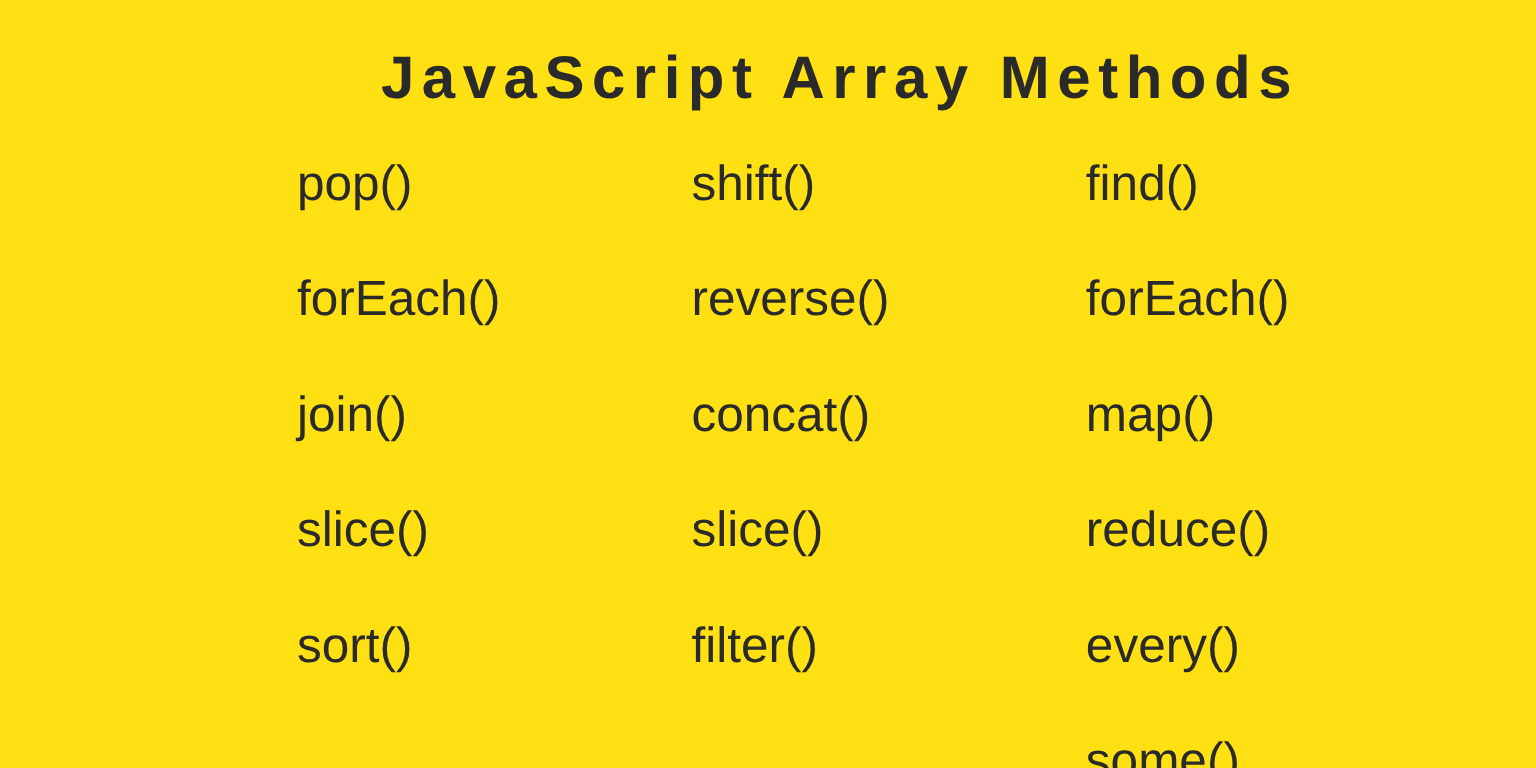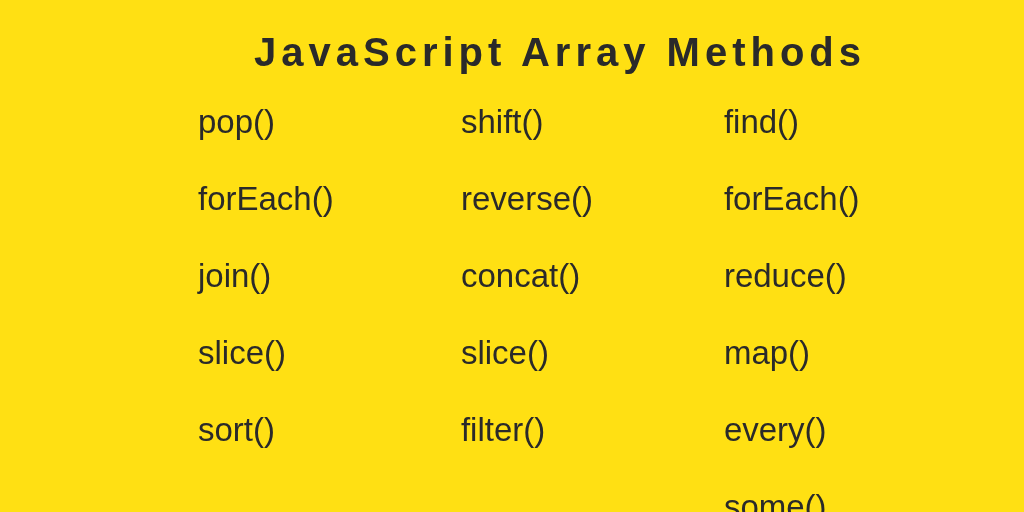--- a/index.html
+++ b/index.html
@@ -66,19 +66,19 @@
     <div class="column col2">
       <div class="method">shift()</div>
       <div class="method">reverse()</div>
       <div class="method">concat()</div>
       <div class="method">slice()</div>
       <div class="method">filter()</div>
     </div>
     <div class="column col3">
       <div class="method">find()</div>
       <div class="method">forEach()</div>
+      <div class="method">map()</div>
       <div class="method">reduce()</div>
-      <div class="method">map()</div>
       <div class="method">every()</div>
       <div class="method">some()</div>
     </div>
   </div>
 </div>
 
 </body></html>

